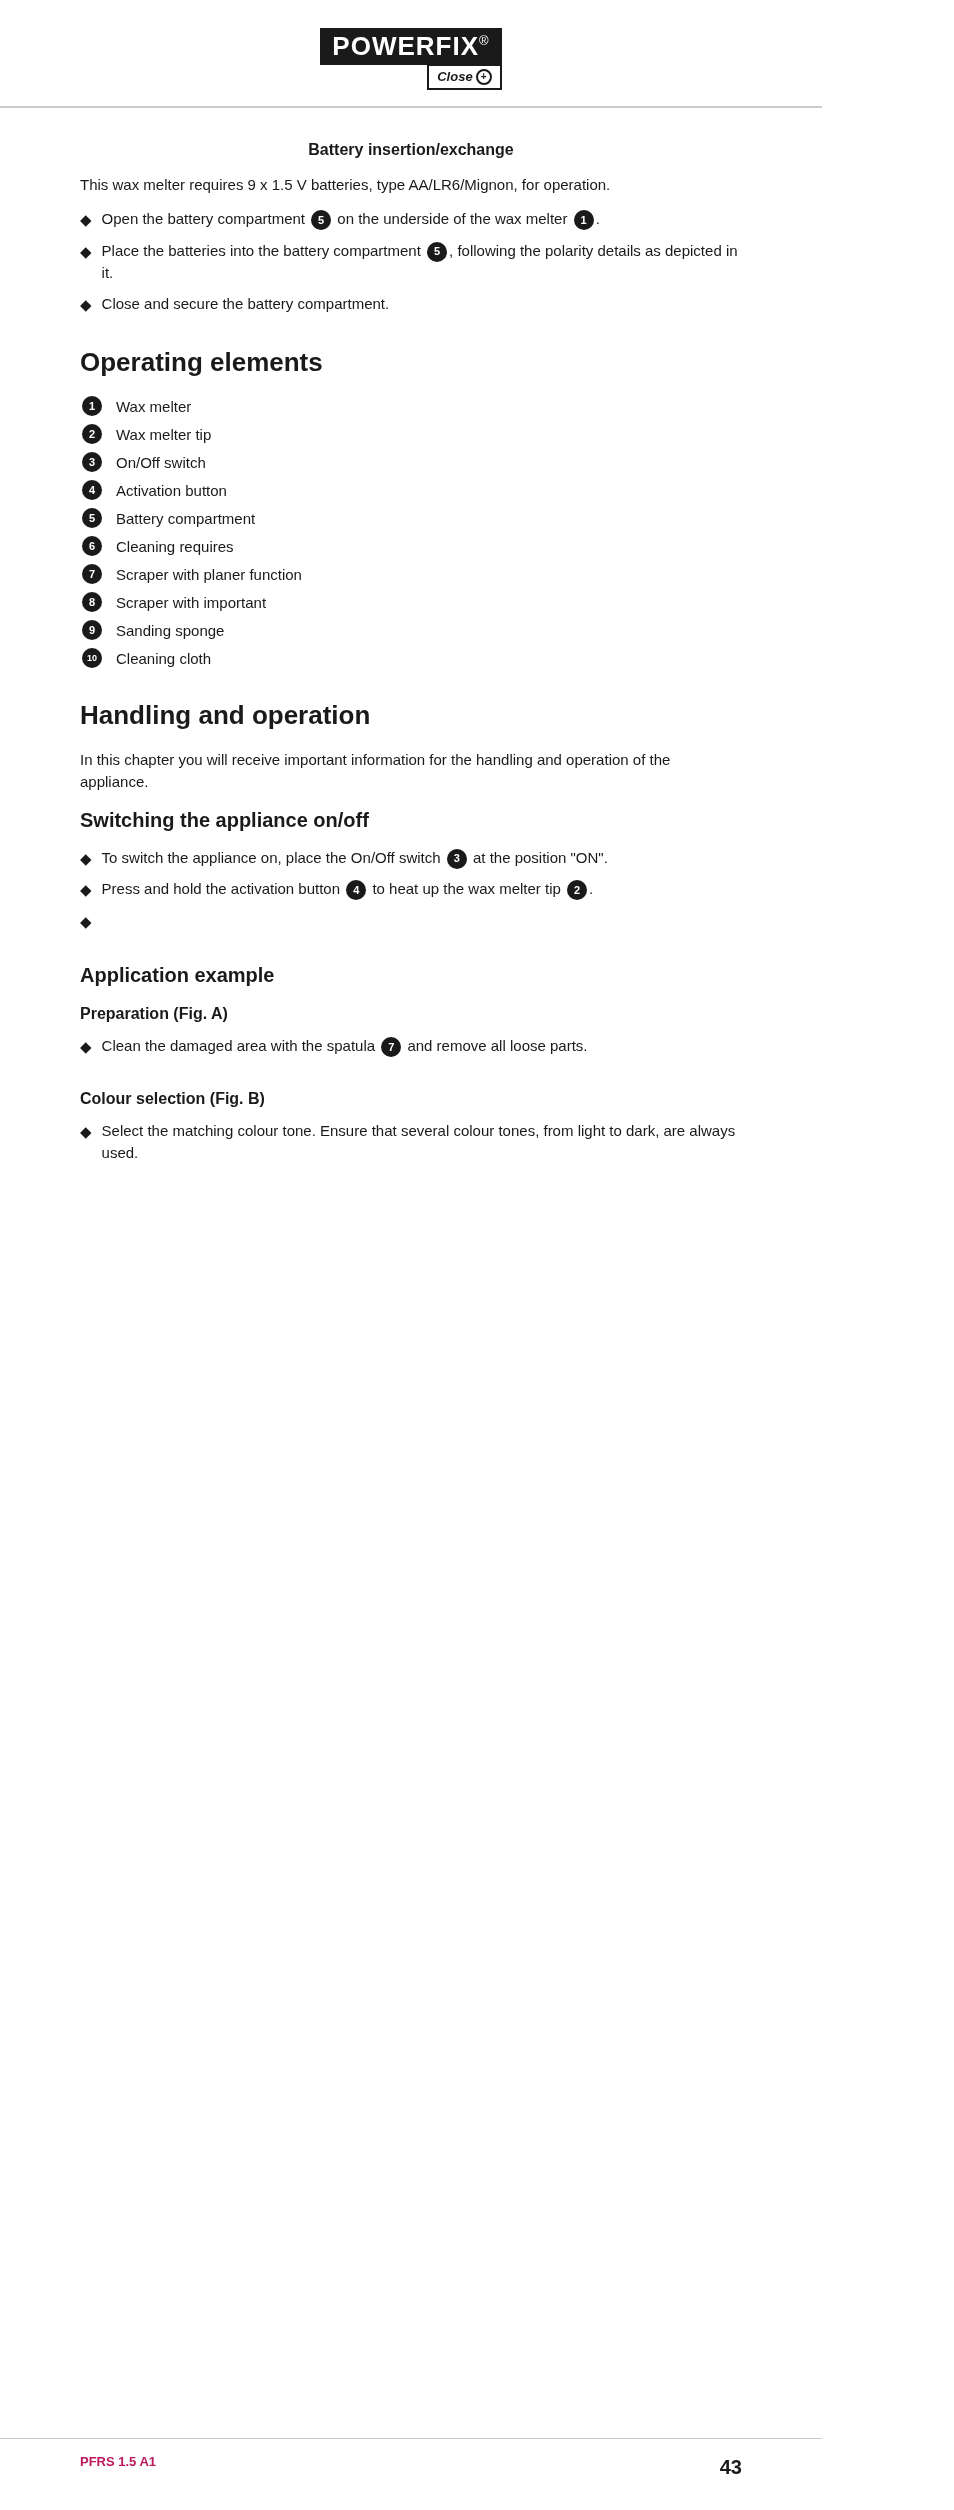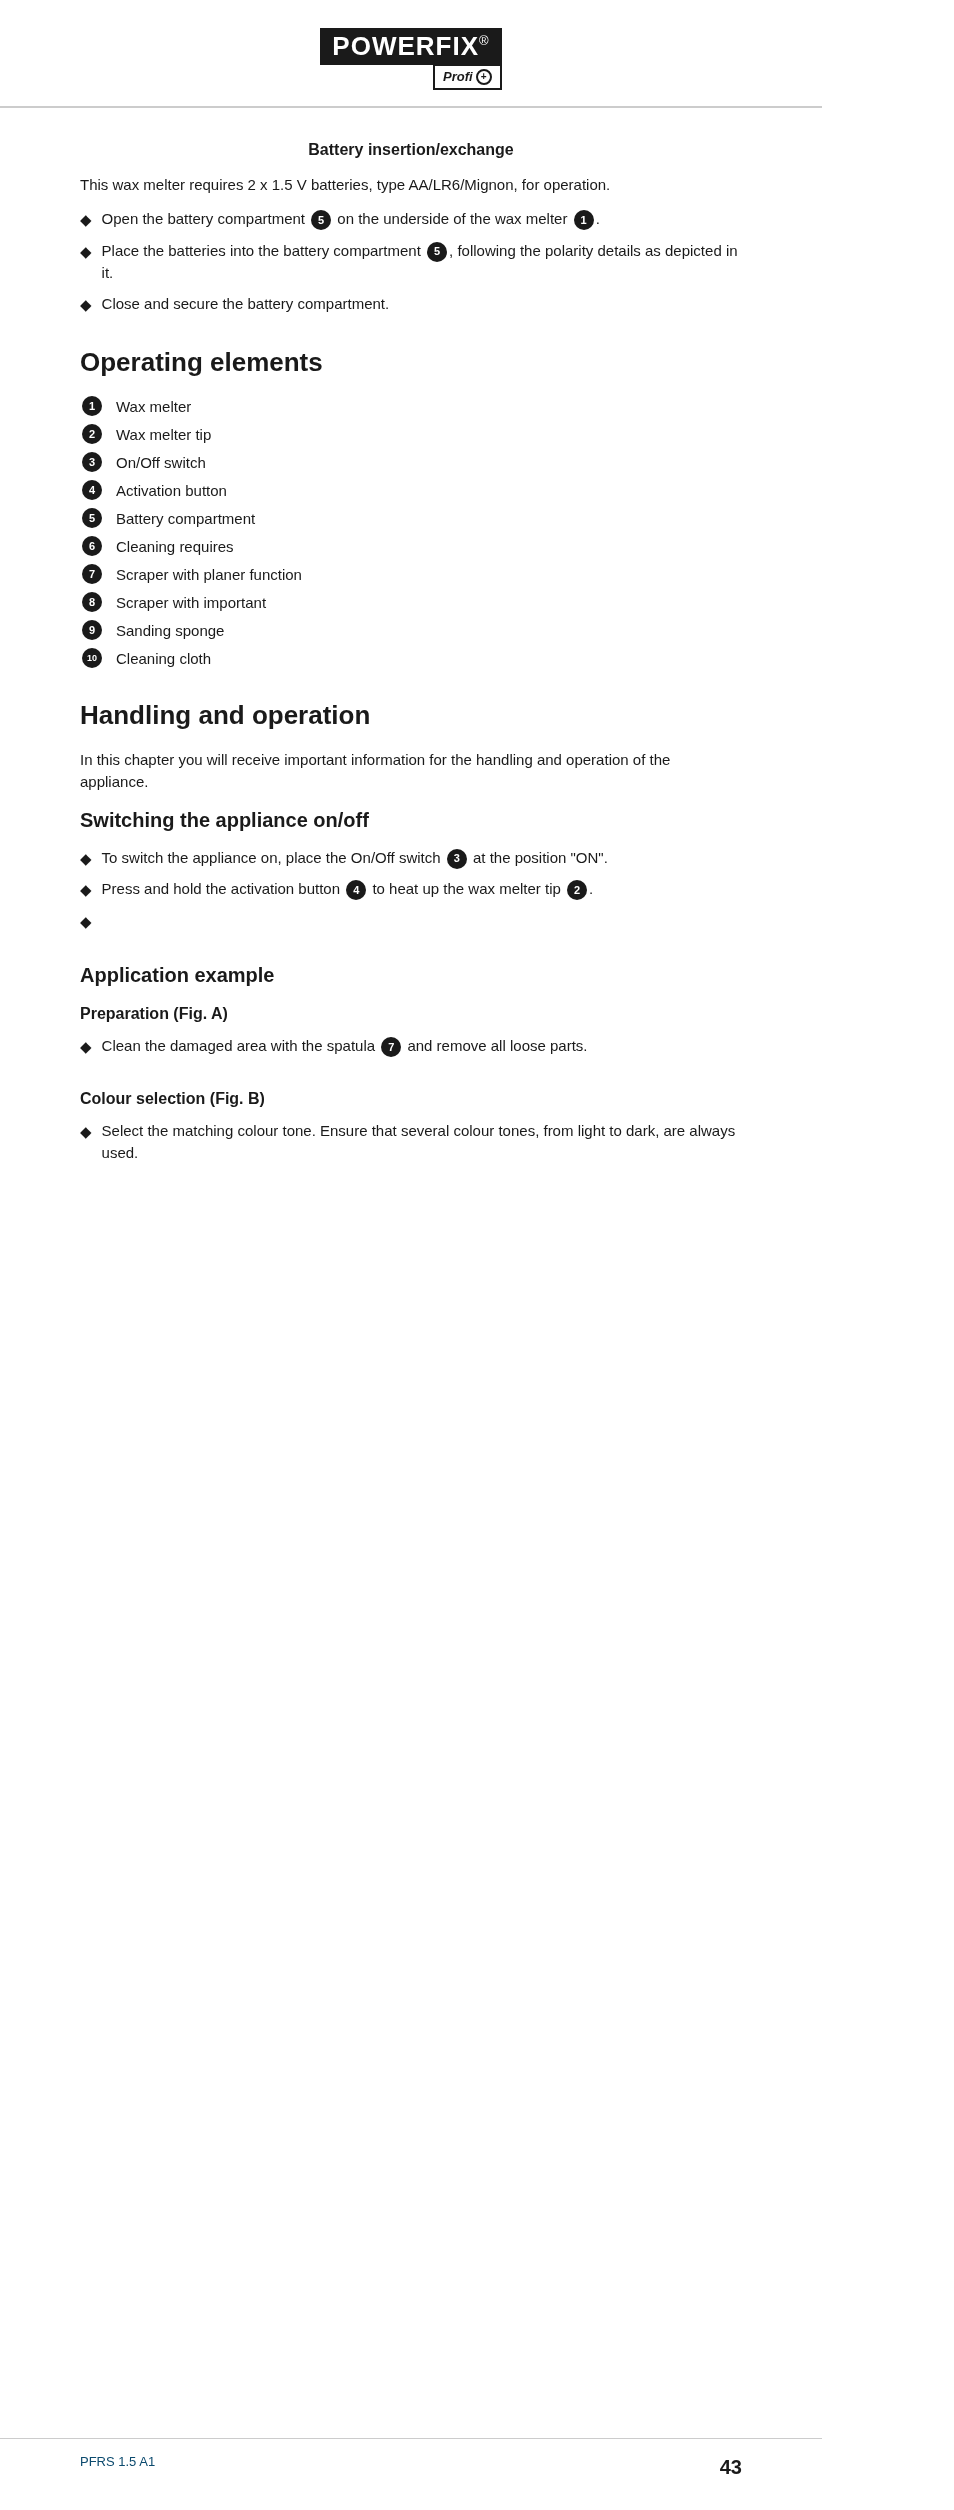--- a/index.html
+++ b/index.html
@@ -193,22 +193,22 @@
       right: 0;
       display: flex;
       justify-content: space-between;
       padding: 0 80px;
       border-top: 1.5px solid #cccccc;
       padding-top: 14px;
     }
 
     .footer-left {
       font-size: 13px;
-      font-weight: 400;
-      color: #0c4a6e;
+      font-weight: 700;
+      color: #be185d;
     }
 
     .footer-right {
       font-size: 20px;
       font-weight: 700;
       color: #1a1a1a;
     }
 
     
     .header-inner {
@@ -225,31 +225,31 @@
 <body>
 
 <div class="page-container">
 
   <div class="header-inner">
     <div class="logo-box">
       <div class="logo-powerfix">
         <span>POWERFIX</span><span class="reg-mark">®</span>
       </div>
       <div class="logo-profi">
-        <span>Profi</span>
+        <span>Close</span>
           <span class="profi-circle">+</span>
       </div>
     </div>
   </div>
 
   <div class="content">
 
     <div class="section">
       <div class="section-heading-small">Battery insertion/exchange</div>
-      <p class="body-text">This wax melter requires 2 x 1.5 V batteries, type AA/LR6/Mignon, for operation.</p>
+      <p class="body-text">This wax melter requires 9 x 1.5 V batteries, type AA/LR6/Mignon, for operation.</p>
 
       <ul class="diamond-list">
         <li>
           <span class="diamond-bullet">◆</span>
           <span>Open the battery compartment <span class="badge">5</span> on the underside of the wax melter <span class="badge">1</span>.</span>
         </li>
         <li>
           <span class="diamond-bullet">◆</span>
           <span>Place the batteries into the battery compartment <span class="badge">5</span>, following the polarity details as depicted in it.</span>
         </li>

